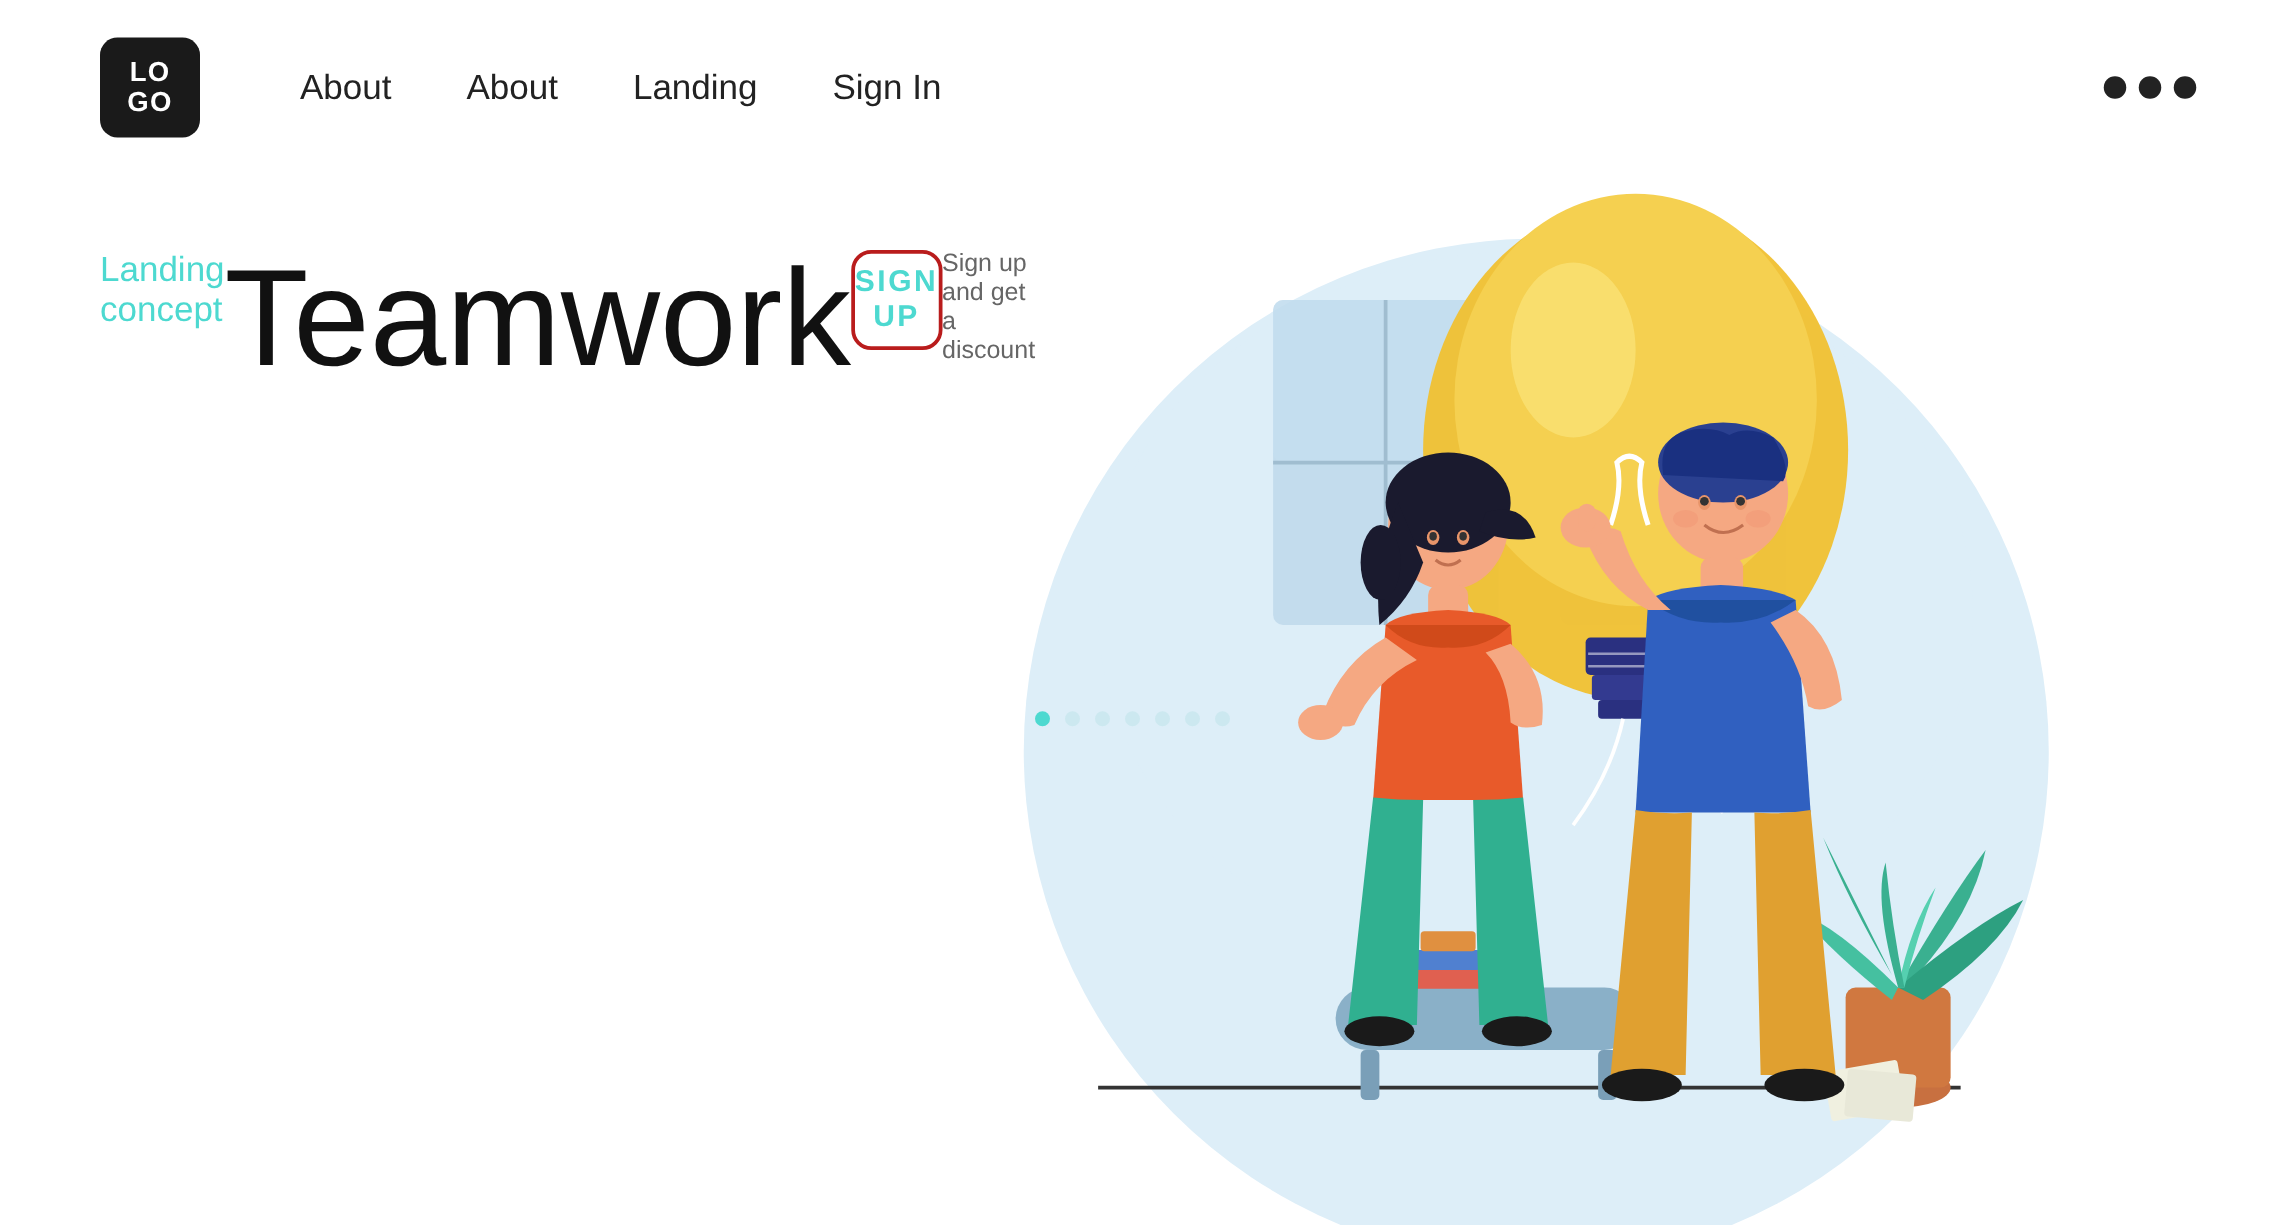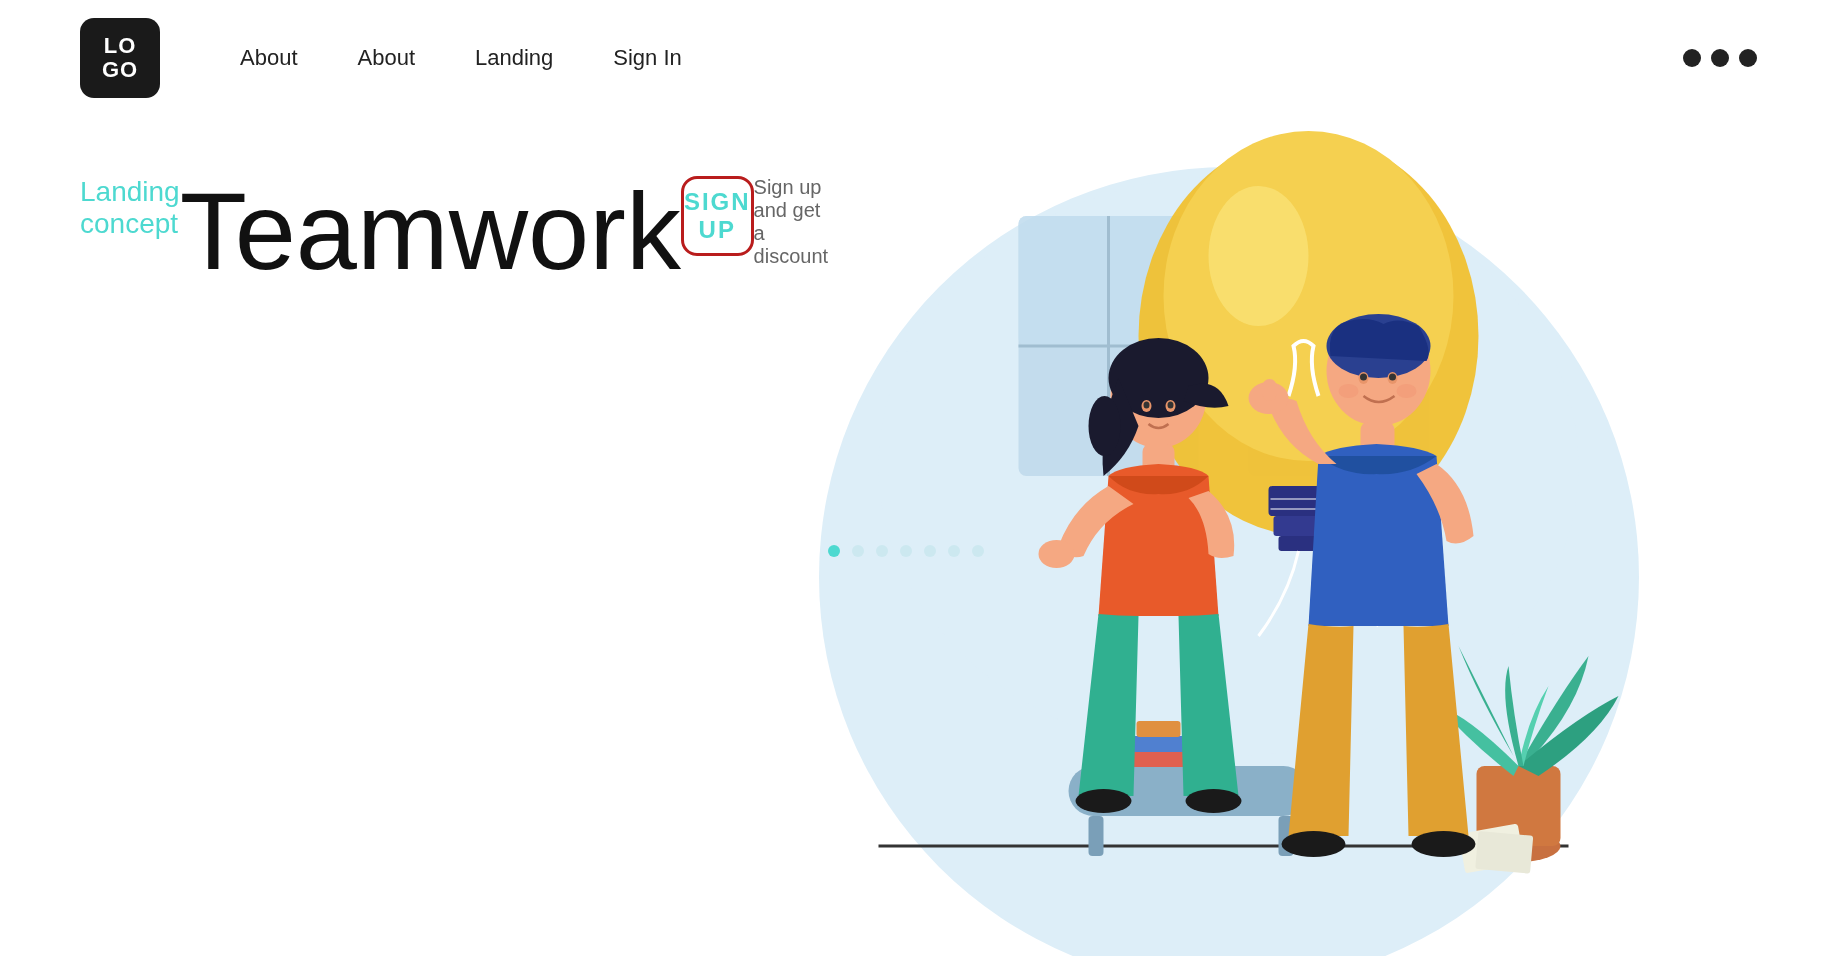--- a/index.html
+++ b/index.html
@@ -9,21 +9,21 @@
       width: 1837px;
       height: 980px;
       overflow: hidden;
       position: relative;
     }
 
     
     header {
       display: flex;
       align-items: center;
-      padding: 18px 80px;
+      padding: 30px 80px;
       position: relative;
       z-index: 10;
     }
 
     .logo-box {
       width: 80px;
       height: 80px;
       background: #1a1a1a;
       border-radius: 14px;
       display: flex;
@@ -43,21 +43,21 @@
 
     nav {
       display: flex;
       align-items: center;
       gap: 60px;
     }
 
     nav a {
       text-decoration: none;
       color: #222;
-      font-size: 22px;
+      font-size: 28px;
       font-weight: 400;
     }
 
     .more-dots {
       position: absolute;
       right: 80px;
       top: 50%;
       transform: translateY(-50%);
       display: flex;
       gap: 10px;

